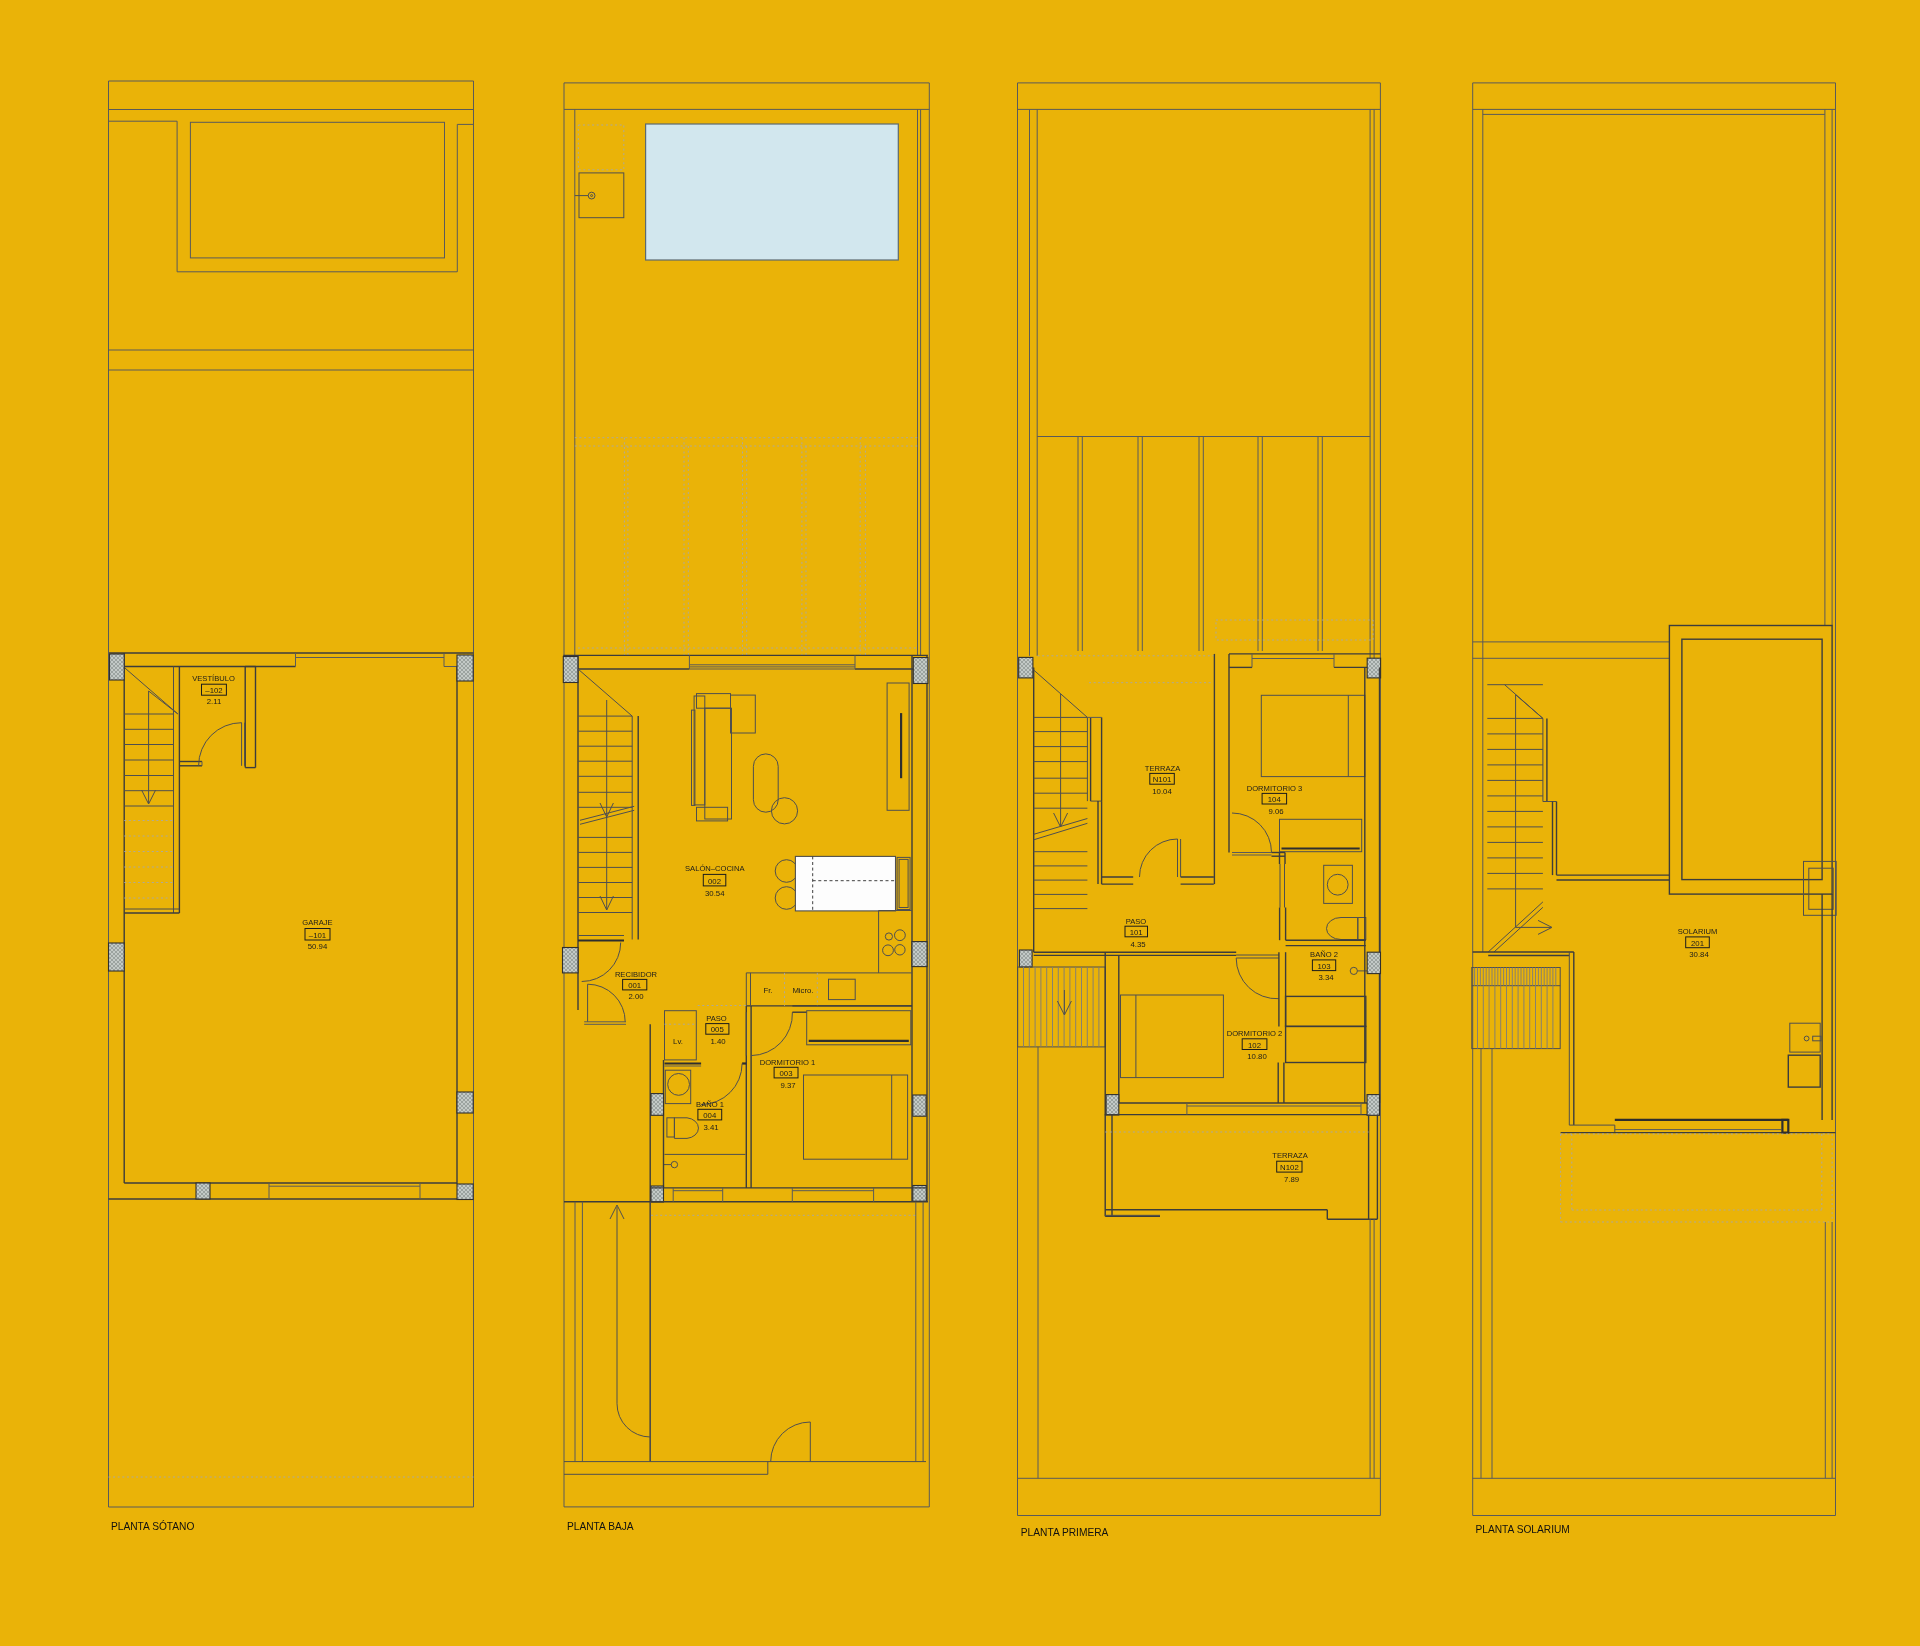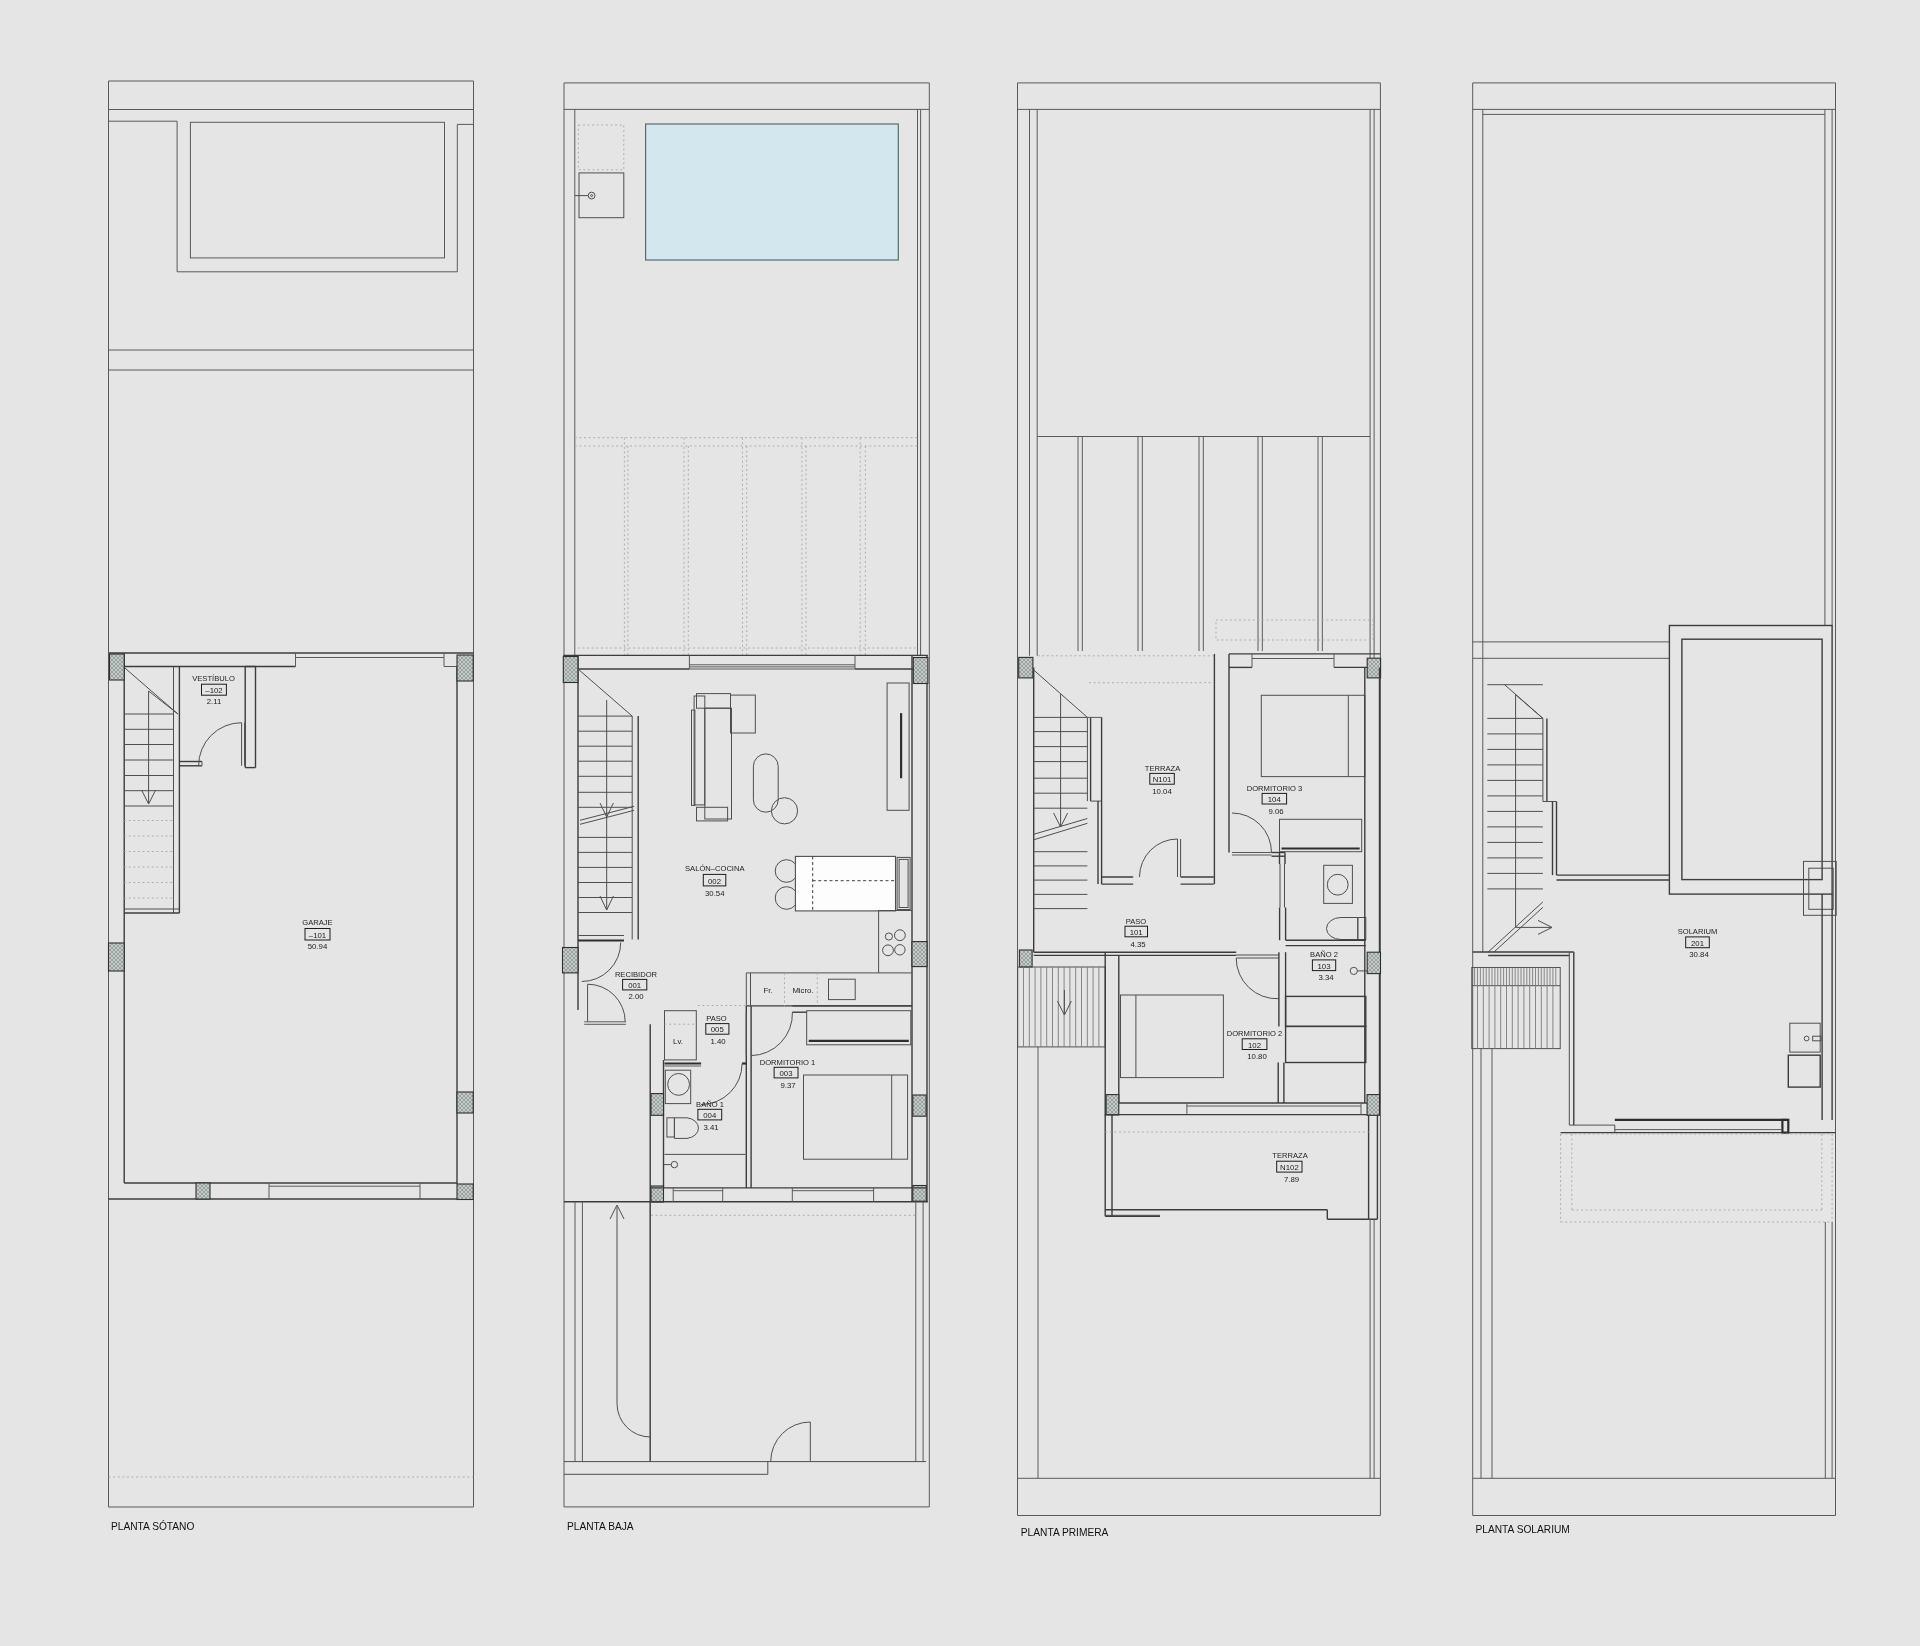--- a/index.html
+++ b/index.html
@@ -1,16 +1,16 @@
 <!DOCTYPE html>
 <html><head>
 <meta charset="utf-8">
 <style>
   html,body{margin:0;padding:0;background:#fdfdfd;}
-  #page{width:1920px;height:1646px;background:#e5e5e5;position:relative;font-family:"Liberation Sans",sans-serif;}
+  #page{width:1920px;height:1646px;background:#eab308;position:relative;font-family:"Liberation Sans",sans-serif;}
   svg{display:block}
   .t{stroke:#5a5a5a;stroke-width:1;fill:none}
   .w{stroke:#3c3c3c;stroke-width:1.4;fill:none}
   .k{stroke:#2e2e2e;stroke-width:2.2;fill:none}
   .f{stroke:#4f4f4f;stroke-width:1;fill:none}
   .d2{stroke:#a8a8a8;stroke-width:0.9;fill:none;stroke-dasharray:2 2.6}
   .d3{stroke:#3f3f3f;stroke-width:1;fill:none;stroke-dasharray:3 2.6}
   .blk{fill:url(#xh);stroke:#2f2f2f;stroke-width:1.1}
   .hat{stroke:#7c7c7c;stroke-width:0.9}
   .lbl{font-size:7.6px;fill:#1c1c1c}

